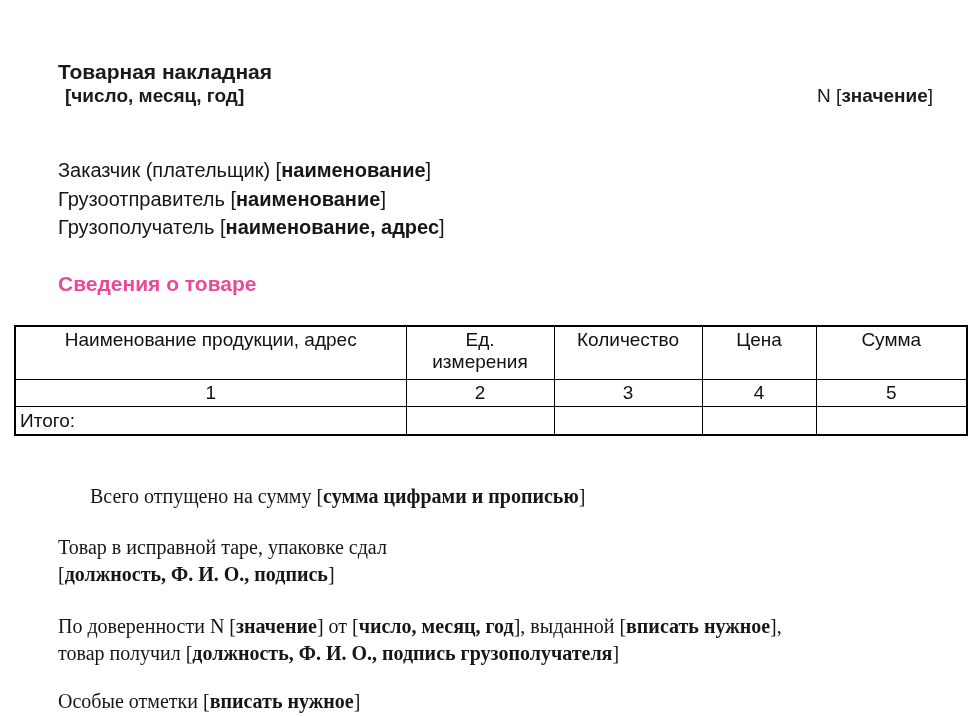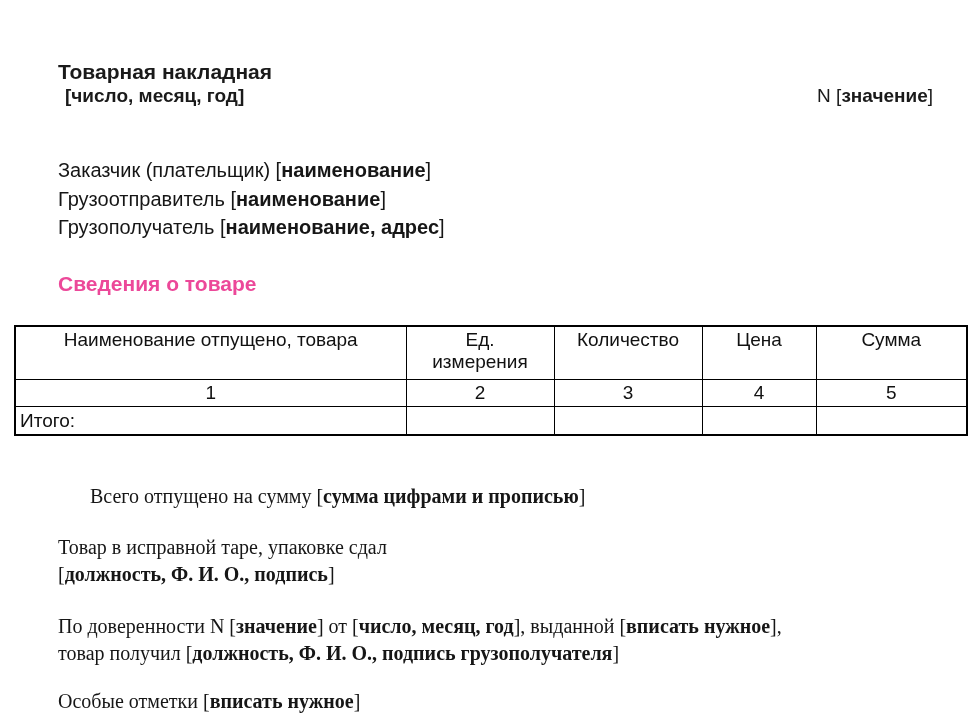--- a/index.html
+++ b/index.html
@@ -132,21 +132,21 @@
   <table class="goods-table">
     <colgroup>
       <col style="width:391px">
       <col style="width:148px">
       <col style="width:148px">
       <col style="width:114px">
       <col style="width:151px">
     </colgroup>
     <tbody>
       <tr>
-        <th>Наименование отпущено, товара</th>
+        <th>Наименование продукции, адрес</th>
         <th>Ед.
 измерения</th>
         <th>Количество</th>
         <th>Цена</th>
         <th>Сумма</th>
       </tr>
       <tr class="numbers-row">
         <td>1</td>
         <td>2</td>
         <td>3</td>

